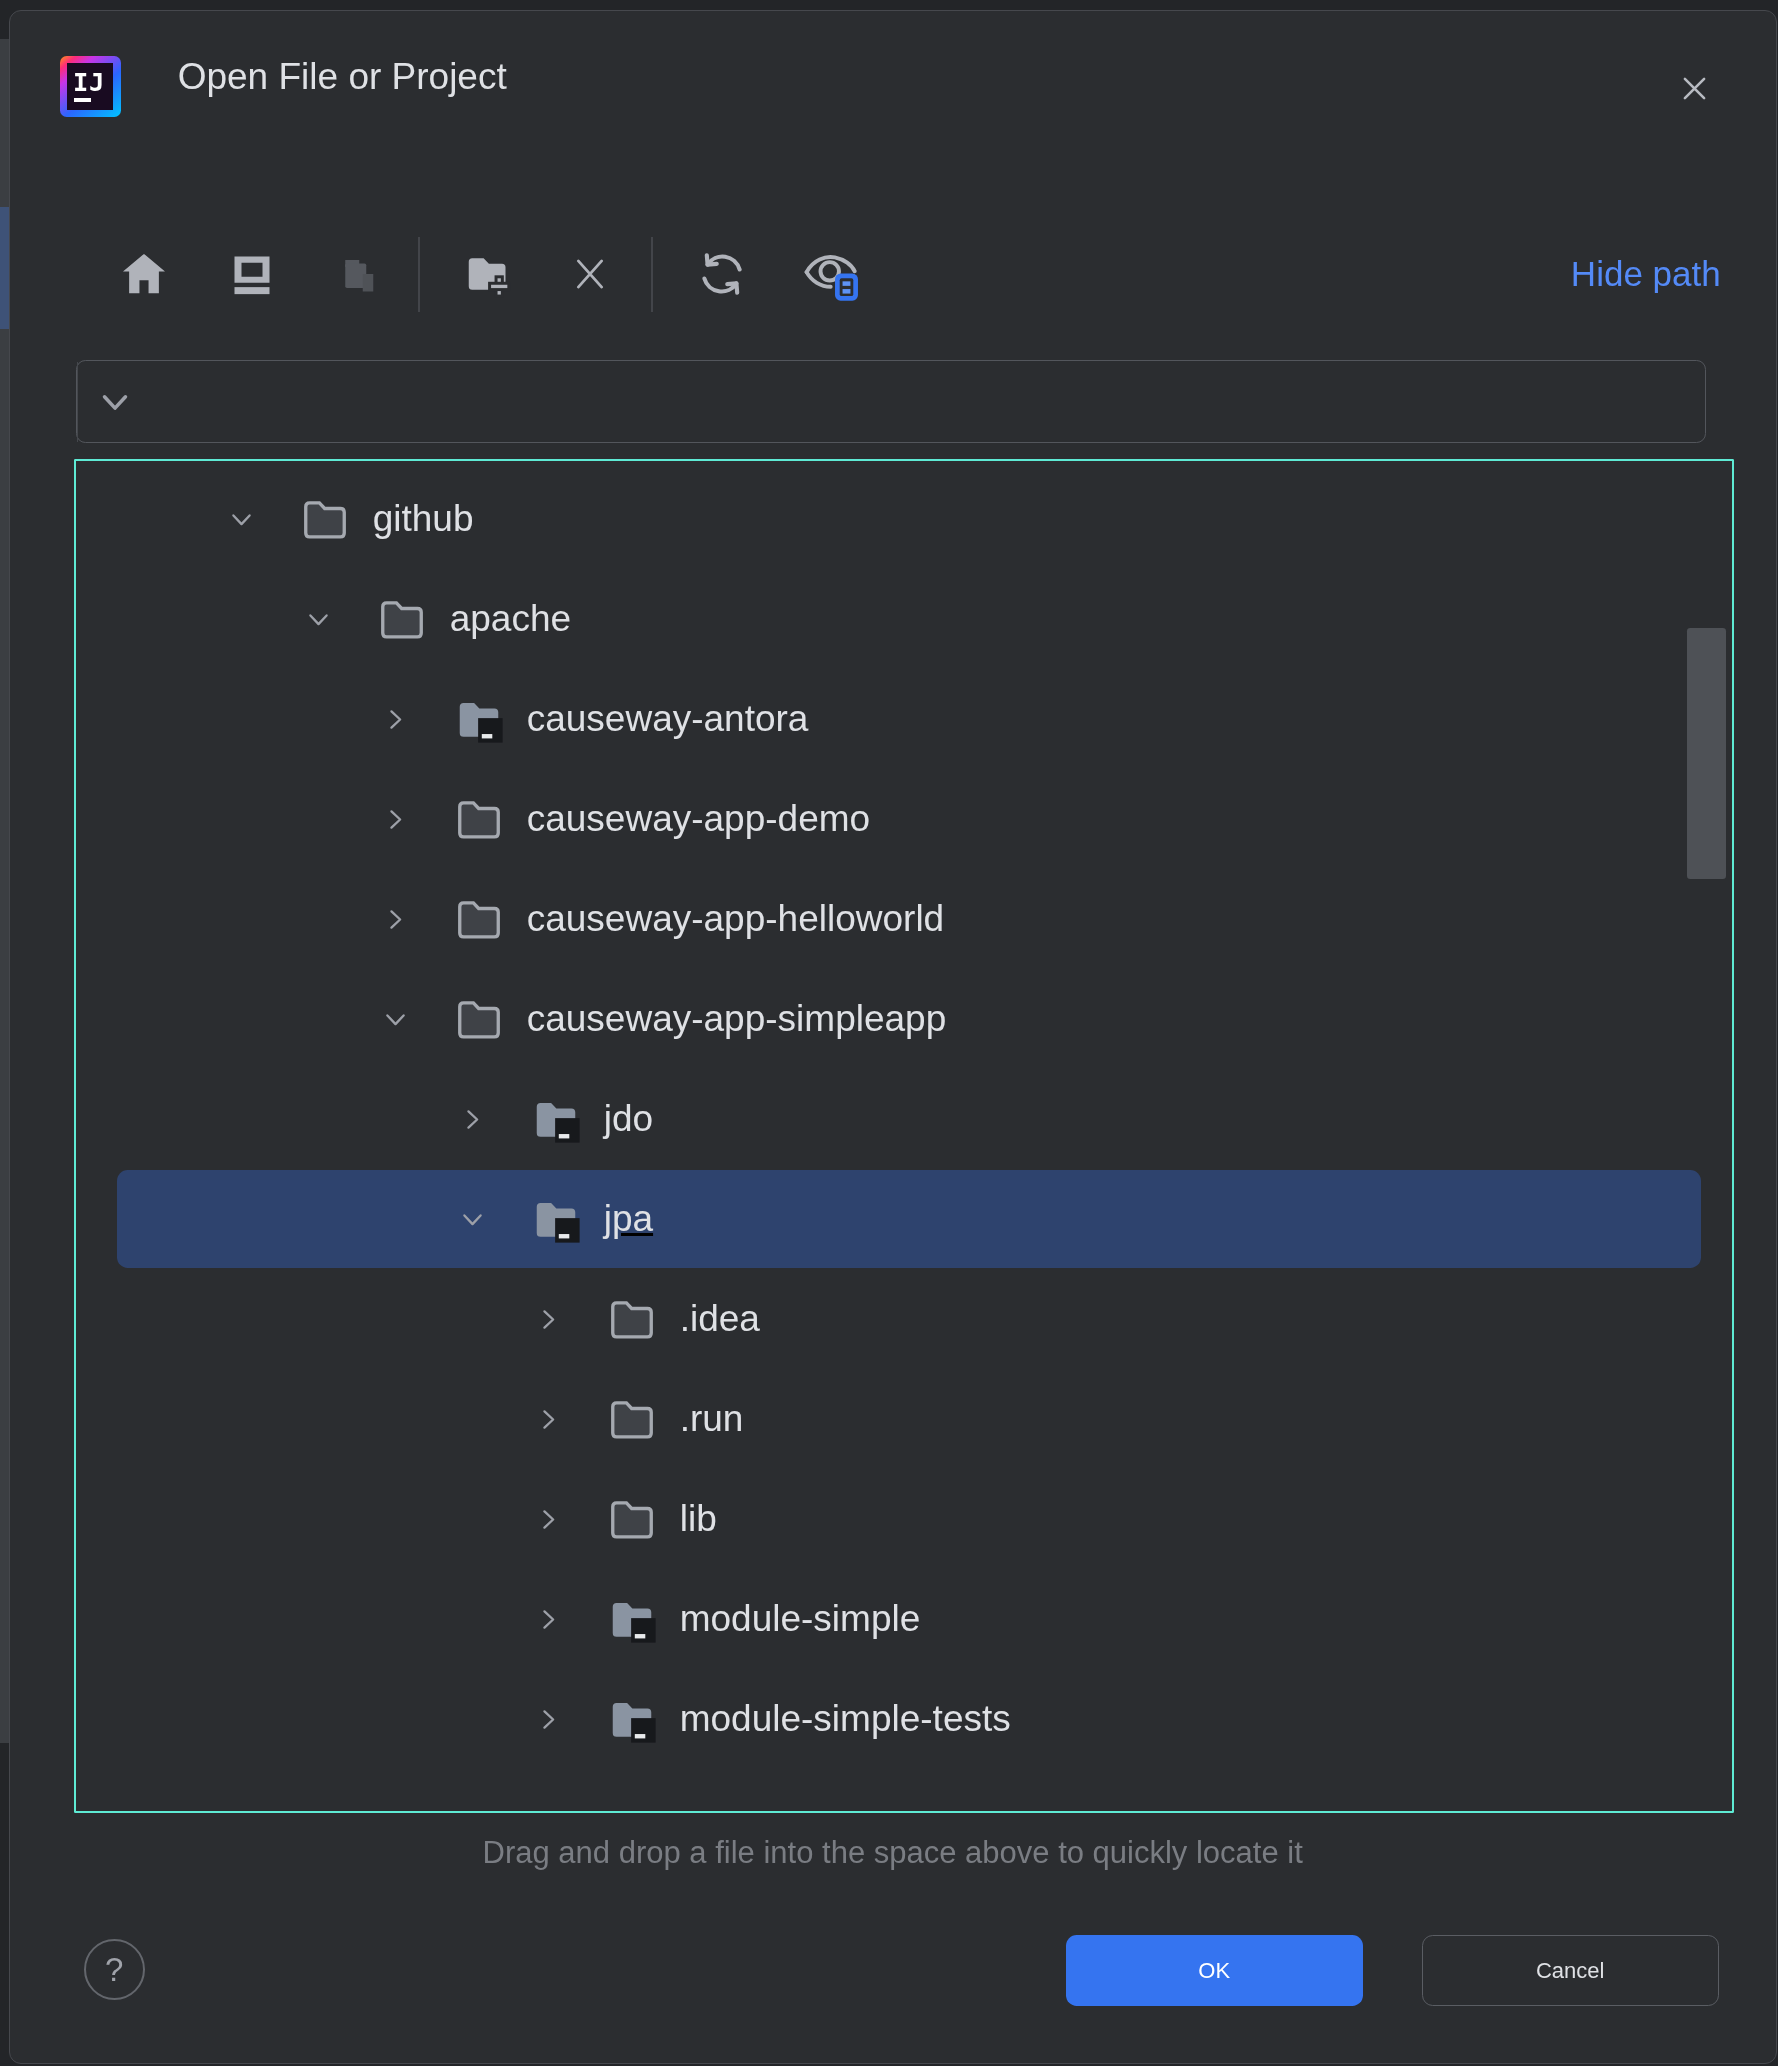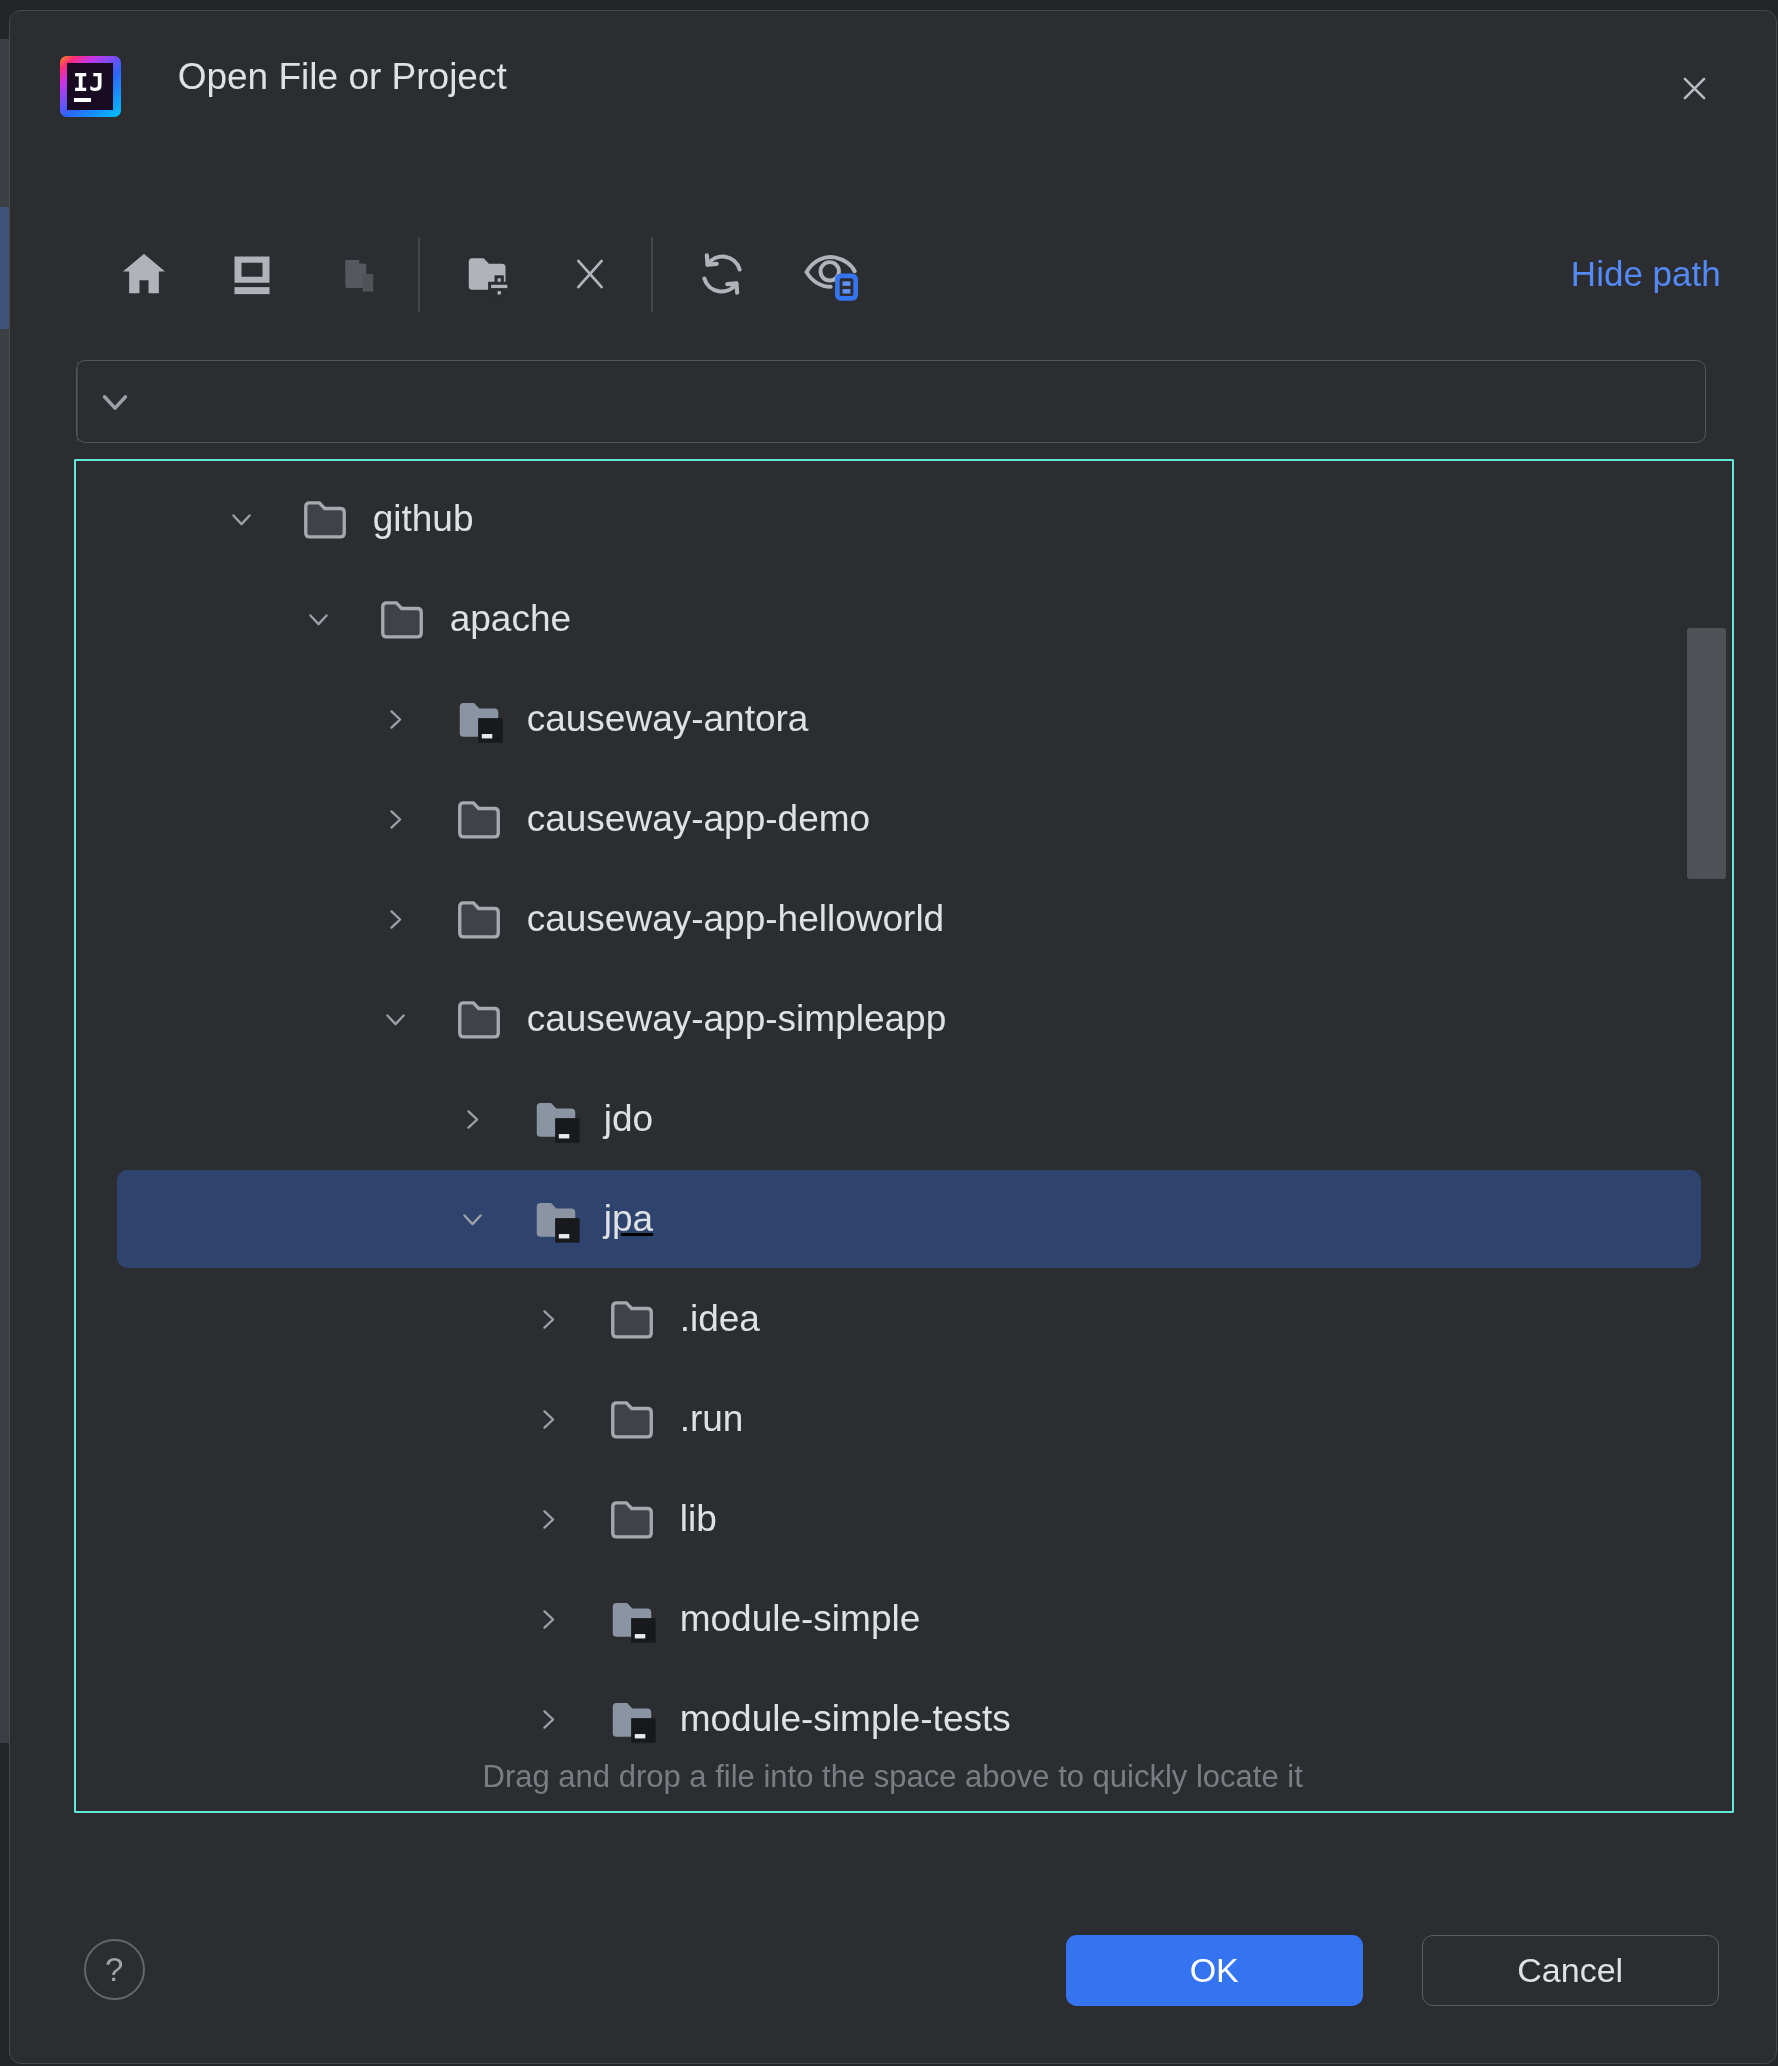--- a/index.html
+++ b/index.html
@@ -50,28 +50,28 @@
   .twisty.expanded .sv-exp{display:block;}
   .twisty.collapsed .sv-col{display:block;}
   .tree-icon{position:relative;width:56px;height:56px;margin-left:37px;flex:none;}
   .tree-icon svg{display:none;width:56px;height:56px;}
   .tree-icon.folder .sv-folder{display:block;}
   .tree-icon.project-folder .sv-proj{display:block;}
   .tree-label{position:relative;margin-left:20px;font-size:37px;color:#DFE1E5;white-space:nowrap;}
   .scroll-thumb{position:absolute;right:5.3px;top:167px;width:39px;height:251px;background:#4E5156;border-radius:3.3px;}
 
   
-  .hint{position:absolute;left:0;top:1748px;width:100%;text-align:center;font-size:31px;color:#7A7D83;}
+  .hint{position:absolute;left:0;top:1824px;width:100%;text-align:center;font-size:31px;color:#7A7D83;}
 
   
   .help-btn{position:absolute;left:74px;top:1928px;width:61px;height:61px;border:2px solid #63666C;
             border-radius:50%;box-sizing:border-box;display:flex;align-items:center;justify-content:center;
             font-size:33px;color:#A0A3AA;}
   .btn{position:absolute;top:1924px;height:71px;border-radius:10.7px;box-sizing:border-box;
-       display:flex;align-items:center;justify-content:center;font-size:34px;}
+       display:flex;align-items:center;justify-content:center;font-size:22px;}
   .btn-ok{left:1056px;width:297px;background:#3574F0;color:#FFFFFF;}
   .btn-cancel{left:1412px;width:297px;background:transparent;border:1.3px solid #5A5D63;color:#DFE1E5;}
 </style>
 </head>
 <body>
 
 <div class="bg-strip"></div>
 <div class="bg-blue"></div>
 
 <div class="dialog">

